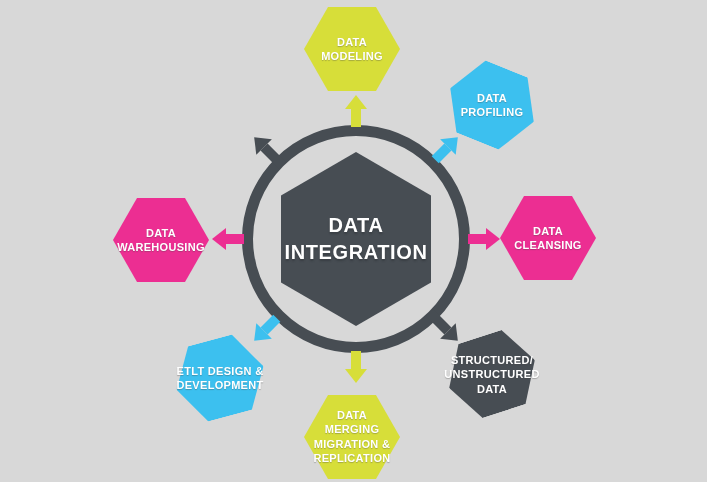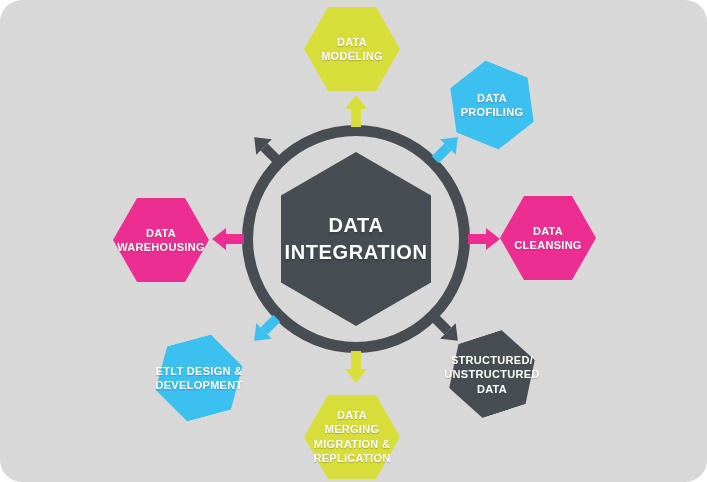--- a/index.html
+++ b/index.html
@@ -4,21 +4,20 @@
 <style>
   html, body { margin: 0; padding: 0; }
   body { font-family: "Liberation Sans", sans-serif; }
 
   .canvas {
     position: relative;
     width: 707px;
     height: 482px;
     background: var(--bg, #d8d8d8);
     overflow: hidden;
-    border-radius: 22px;
   }
 
   .connectors {
     position: absolute;
     left: 0; top: 0;
     width: 707px; height: 482px;
   }
 
   .ring-circle {
     fill: none;
@@ -57,21 +56,21 @@
 
   
   .pos-top          { left: 304px; top:   7px; width: 96px; height: 84px; }
   .pos-bottom       { left: 304px; top: 395px; width: 96px; height: 84px; }
   .pos-left         { left: 113px; top: 198px; width: 96px; height: 84px; }
   .pos-right        { left: 500px; top: 196px; width: 96px; height: 84px; }
   
   .pos-top-left     { left: 172px; top:  67px; width: 90px; height: 78px; }
   .pos-top-right    { left: 447px; top:  66px; width: 90px; height: 78px; }
   .pos-bottom-right { left: 447px; top: 335px; width: 90px; height: 78px; }
-  .pos-bottom-left  { left: 154px; top: 339px; width: 90px; height: 78px; }
+  .pos-bottom-left  { left: 175px; top: 339px; width: 90px; height: 78px; }
 
   .pos-top-left     .hex-shape { transform: rotate(20deg); }
   .pos-top-right    .hex-shape { transform: rotate(22deg); }
   .pos-bottom-right .hex-shape { transform: rotate(-18deg); }
   .pos-bottom-left  .hex-shape { transform: rotate(-15deg); }
 
   .center-hex {
     position: absolute;
     left: 281px; top: 152px;
     width: 150px; height: 174px;

